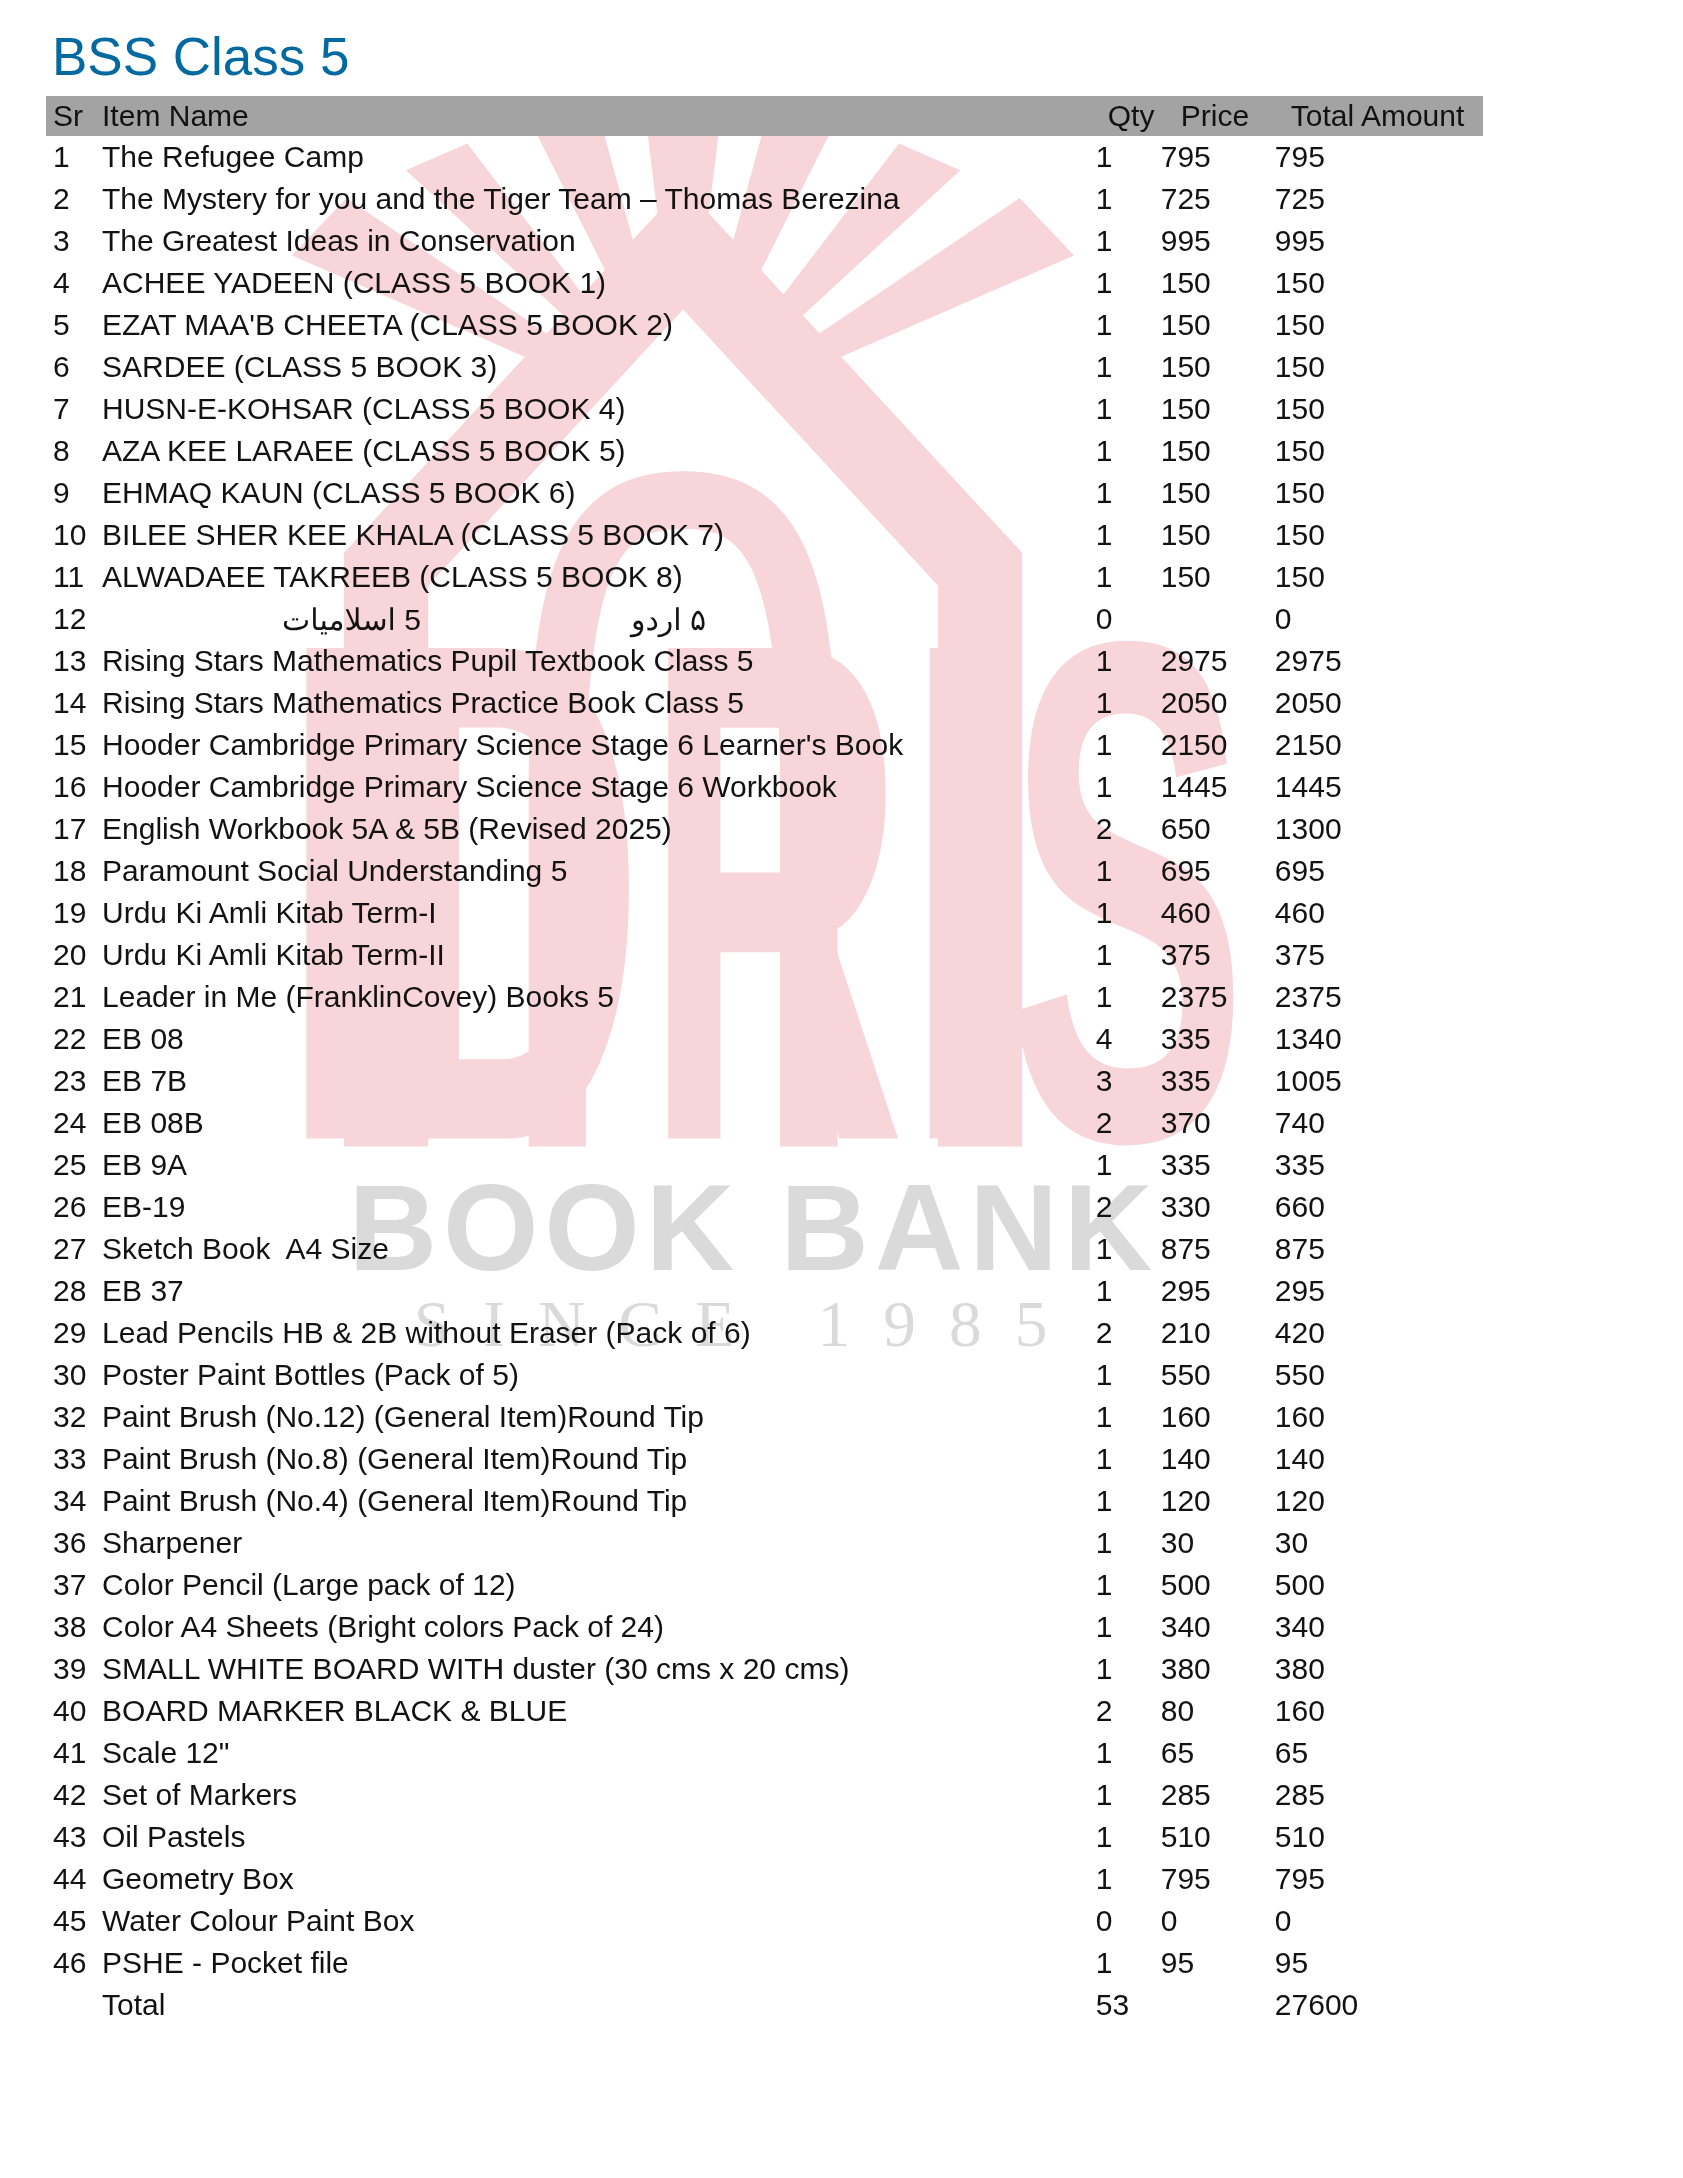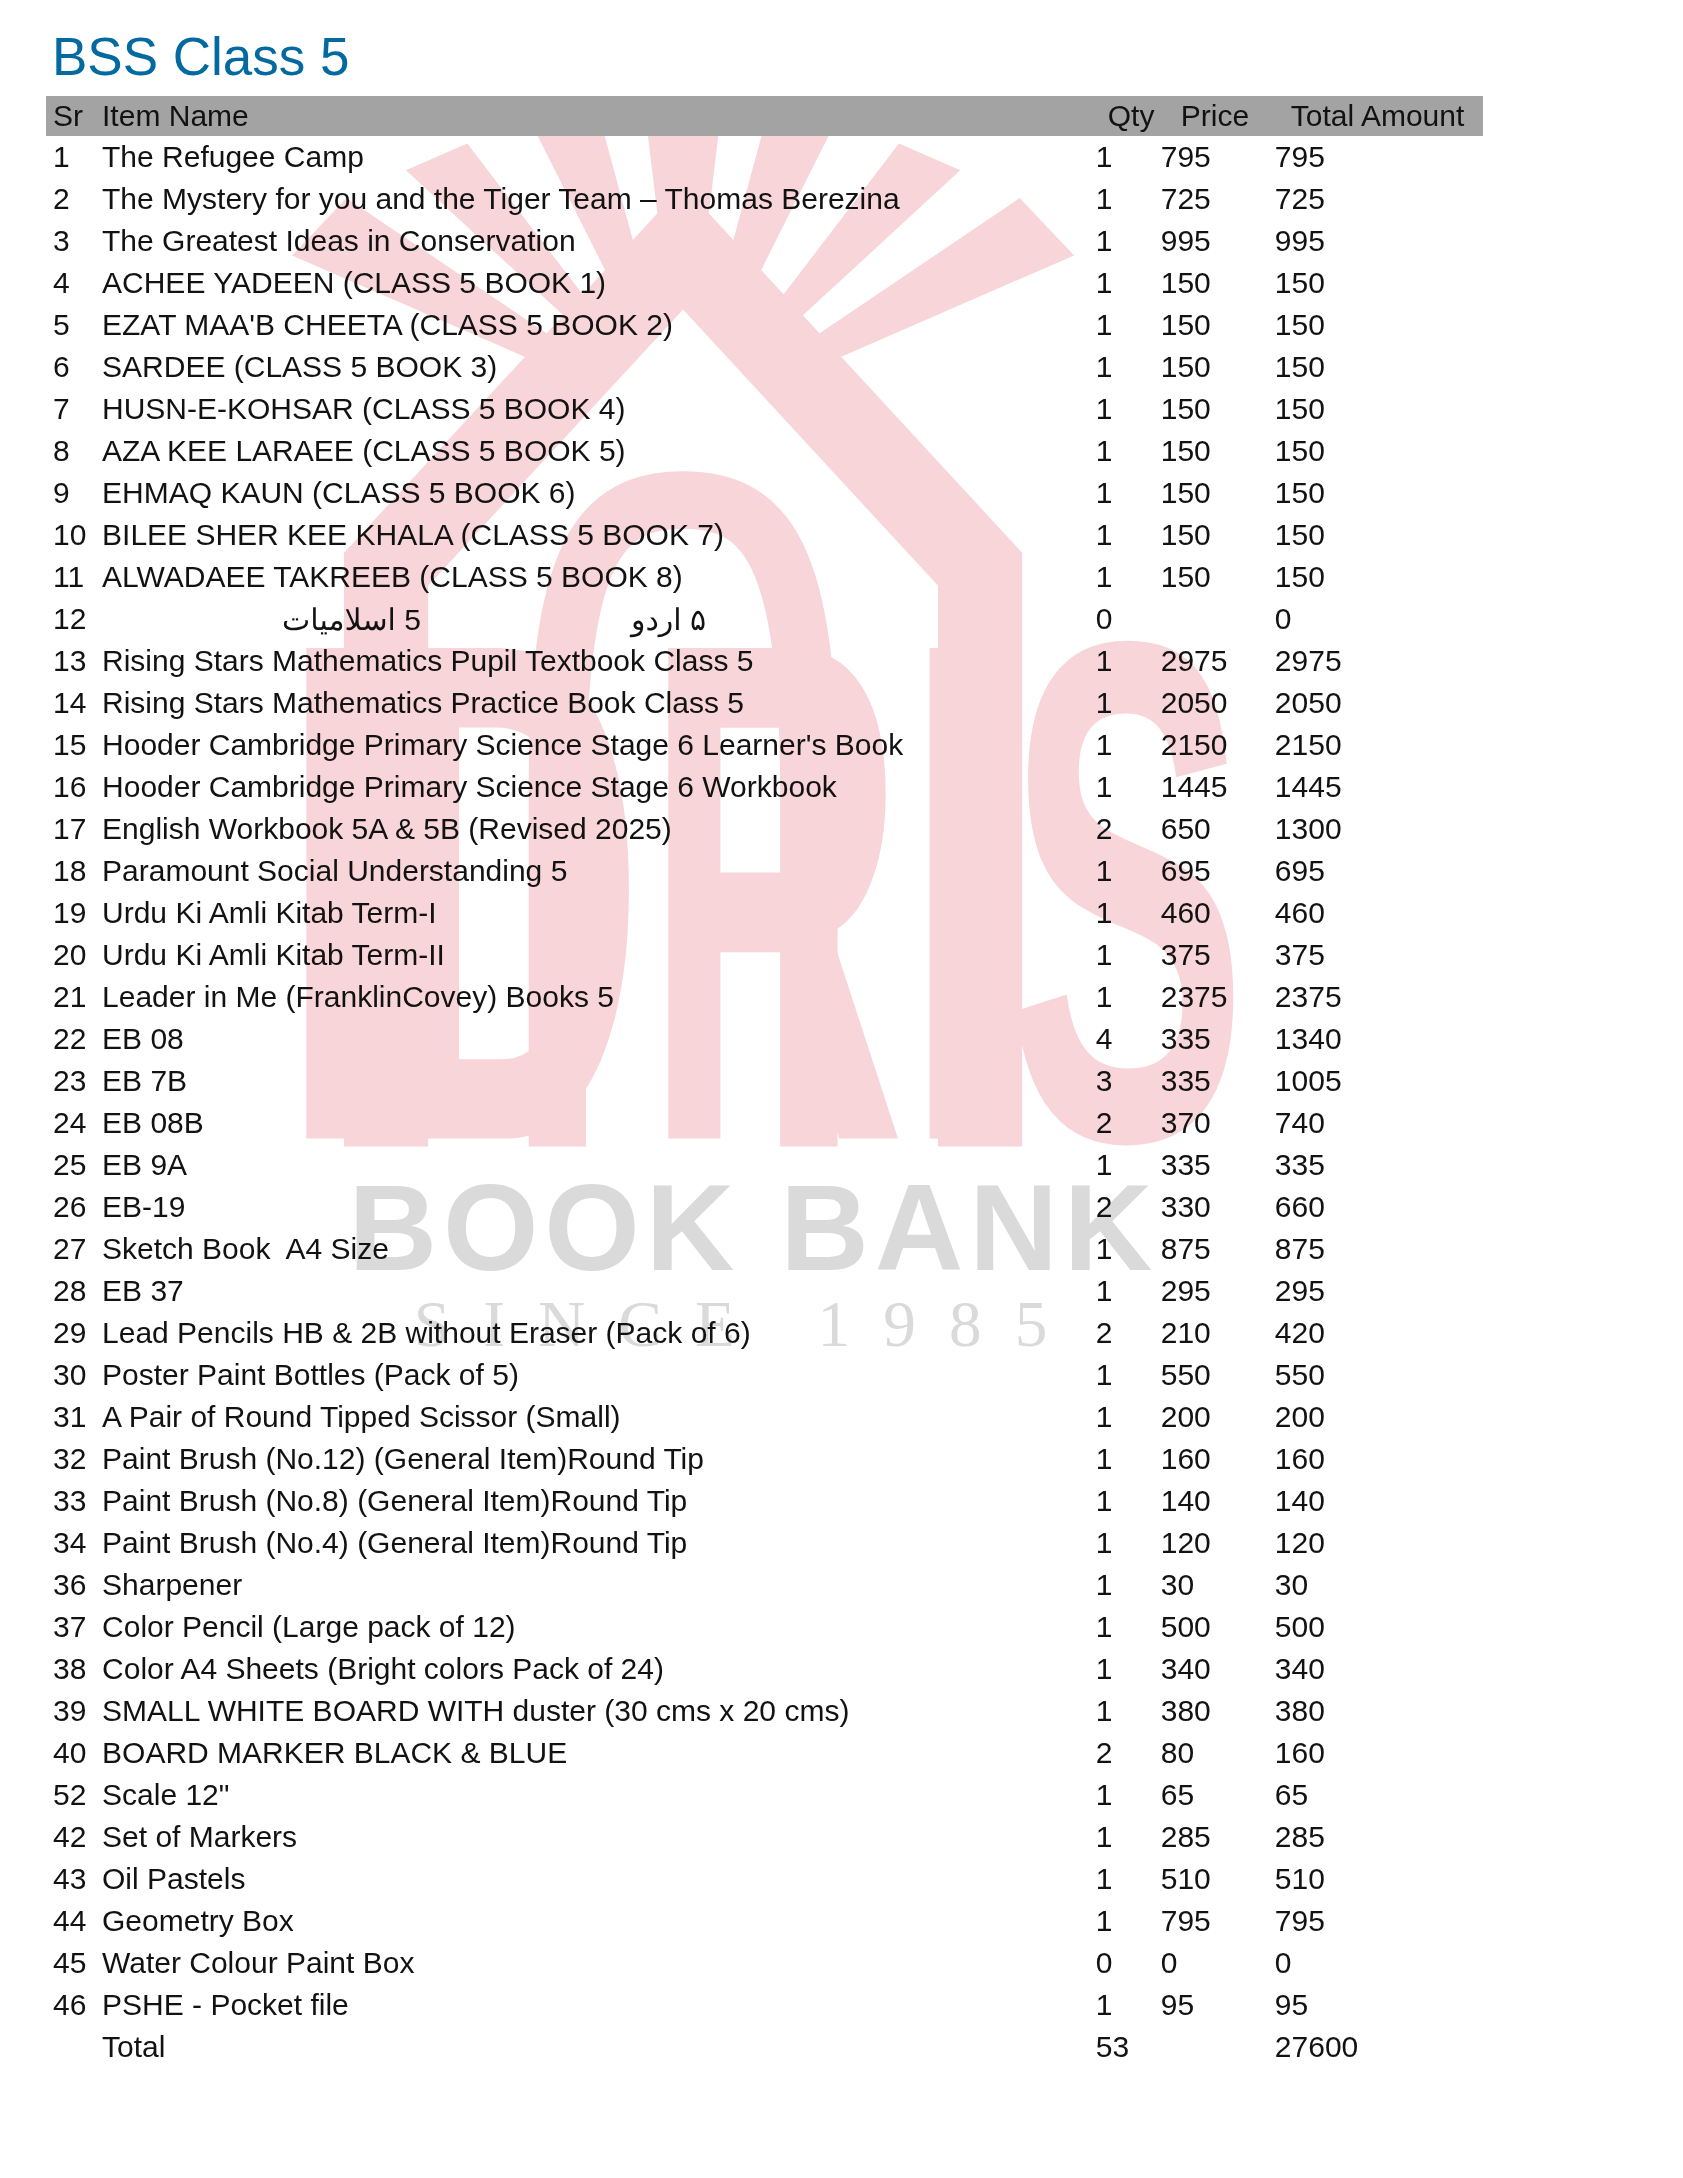--- a/index.html
+++ b/index.html
@@ -308,27 +308,20 @@
     <td class="c-total">420</td>
   </tr>
         <tr>
     <td class="c-sr">30</td>
     <td class="c-name">Poster Paint Bottles (Pack of 5)</td>
     <td class="c-qty">1</td>
     <td class="c-price">550</td>
     <td class="c-total">550</td>
   </tr>
         <tr>
-    <td class="c-sr">31</td>
-    <td class="c-name">A Pair of Round Tipped Scissor (Small)</td>
-    <td class="c-qty">1</td>
-    <td class="c-price">200</td>
-    <td class="c-total">200</td>
-  </tr>
-        <tr>
     <td class="c-sr">32</td>
     <td class="c-name">Paint Brush (No.12) (General Item)Round Tip</td>
     <td class="c-qty">1</td>
     <td class="c-price">160</td>
     <td class="c-total">160</td>
   </tr>
         <tr>
     <td class="c-sr">33</td>
     <td class="c-name">Paint Brush (No.8) (General Item)Round Tip</td>
     <td class="c-qty">1</td>
@@ -371,21 +364,21 @@
     <td class="c-total">380</td>
   </tr>
         <tr>
     <td class="c-sr">40</td>
     <td class="c-name">BOARD MARKER BLACK &amp; BLUE</td>
     <td class="c-qty">2</td>
     <td class="c-price">80</td>
     <td class="c-total">160</td>
   </tr>
         <tr>
-    <td class="c-sr">52</td>
+    <td class="c-sr">41</td>
     <td class="c-name">Scale 12"</td>
     <td class="c-qty">1</td>
     <td class="c-price">65</td>
     <td class="c-total">65</td>
   </tr>
         <tr>
     <td class="c-sr">42</td>
     <td class="c-name">Set of Markers</td>
     <td class="c-qty">1</td>
     <td class="c-price">285</td>

